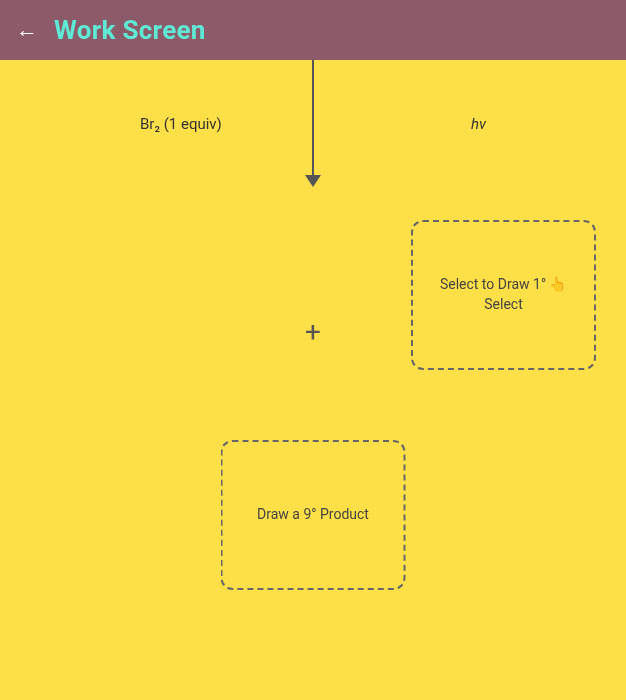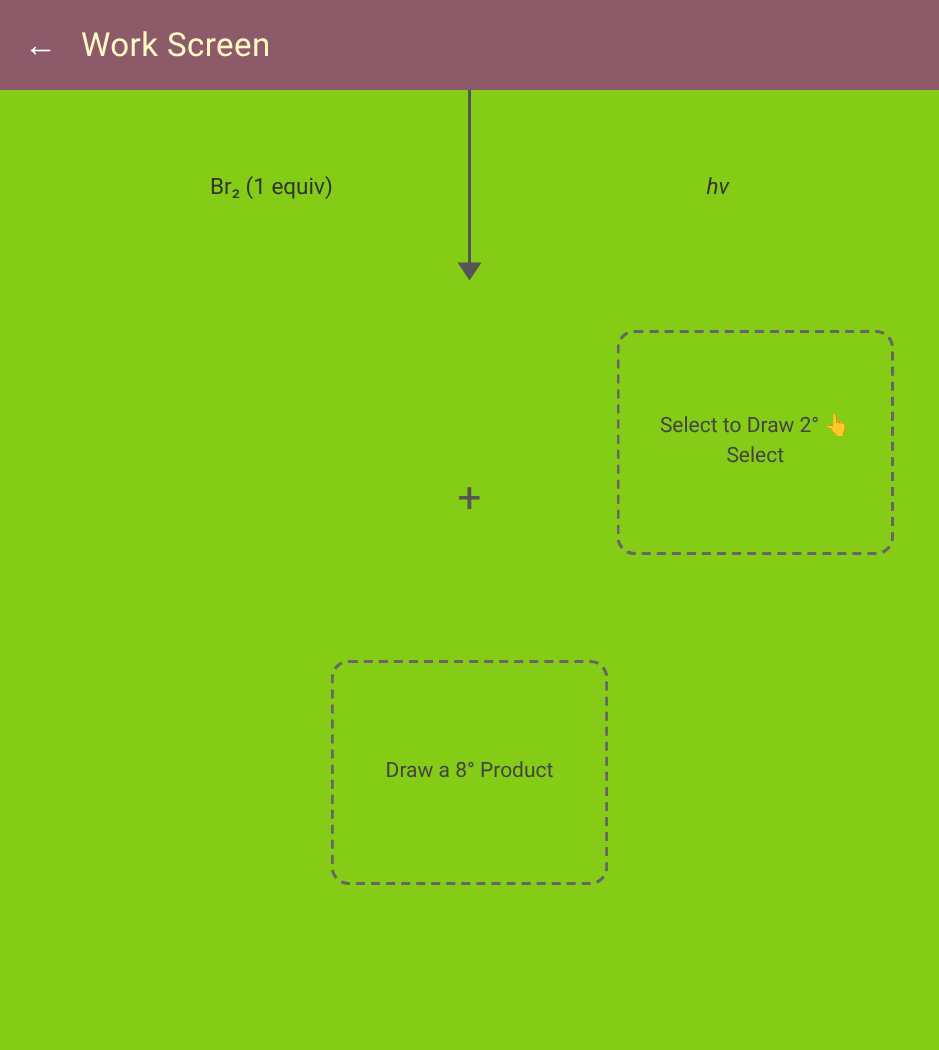--- a/index.html
+++ b/index.html
@@ -28,30 +28,30 @@
 
     .back-arrow {
       color: white;
       font-size: 22px;
       cursor: pointer;
       display: flex;
       align-items: center;
     }
 
     .header-title {
-      color: #fef9c3;
-      font-size: 22px;
-      font-weight: 400;
+      color: #5eead4;
+      font-size: 26px;
+      font-weight: 700;
       letter-spacing: 0.3px;
     }
 
     .main-content {
       width: 100%;
       height: 640px;
-      background: #84cc16;
+      background: #fde047;
       position: relative;
     }
 
     
     .vertical-line-top {
       position: absolute;
       left: 50%;
       top: 0;
       width: 2px;
       height: 120px;
@@ -163,23 +163,23 @@
     <span>hv</span>
   </div>
 
 
   <div class="center-plus-wrapper">
     <span>+</span>
   </div>
 
   <div class="dashed-box box-right">
     <span class="box-label">
-      <span>Select to Draw 2°</span>
+      <span>Select to Draw 1°</span>
       <span> 👆</span><br>
       <span>Select</span>
     </span>
   </div>
 
   <div class="dashed-box box-bottom">
-    <span class="box-label">Draw a 8° Product</span>
+    <span class="box-label">Draw a 9° Product</span>
   </div>
 
 </div>
 
 </body></html>

